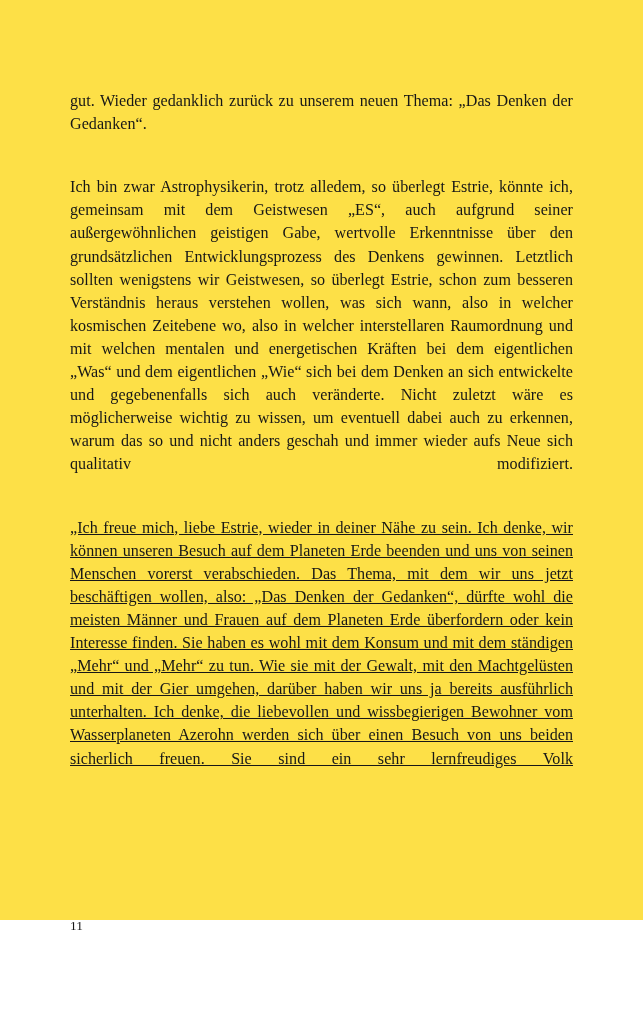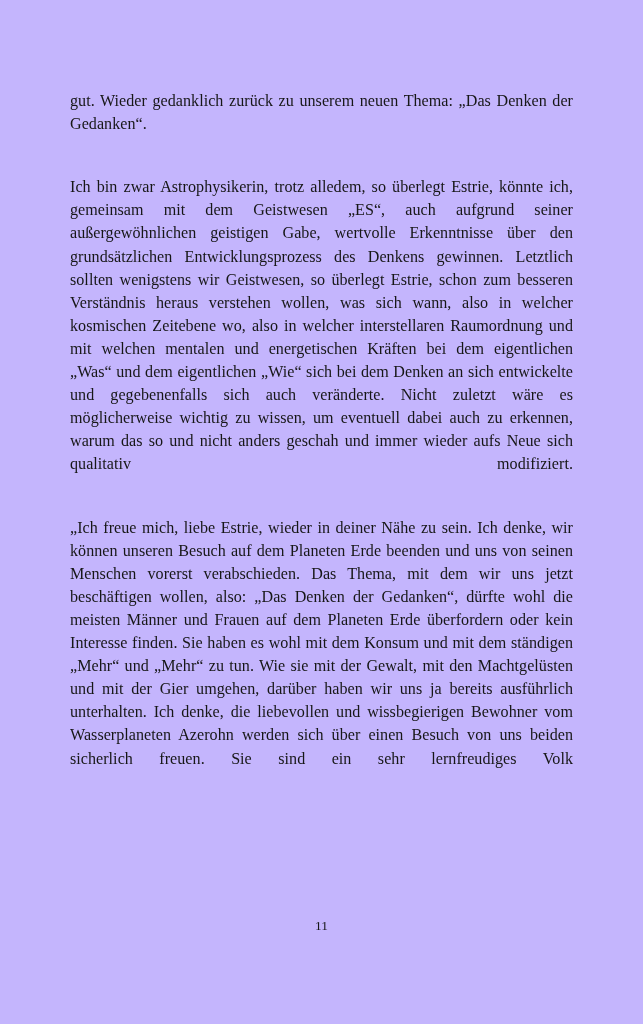--- a/index.html
+++ b/index.html
@@ -12,22 +12,22 @@
     width: 643px;
     height: 1024px;
     overflow: hidden;
     font-family: "Liberation Serif", "DejaVu Serif", serif;
     color: #1a1a1a;
     -webkit-font-smoothing: antialiased;
   }
   .page {
     position: relative;
     width: 643px;
-    height: 1024px;
-    background: #c4b5fd;
+    height: 920px;
+    background: #fde047;
     box-sizing: border-box;
     padding-left: 20px;
   }
   .text-block {
     position: absolute;
     left: 70px;
     top: 89px;
     width: 503px;
   }
   .para {
@@ -36,33 +36,34 @@
     line-height: 23.1px;
     text-align: justify;
     text-justify: inter-word;
     hyphens: none;
     word-spacing: 0.01em;
     letter-spacing: 0.002em;
     color: #171717;
   }
   .para:last-child {
     margin-bottom: 0;
+    text-decoration: underline;
   }
   
   .para::after {
     content: "";
     display: inline-block;
     width: 100%;
   }
   .page-number {
     position: absolute;
     top: 917px;
     left: 70px;
     width: 503px;
-    text-align: center;
+    text-align: left;
     font-size: 13.4px;
     line-height: 17px;
     color: #171717;
     font-family: "Liberation Serif", "DejaVu Serif", serif;
   }
 </style>
 </head>
 <body>
 
 <div class="page">

